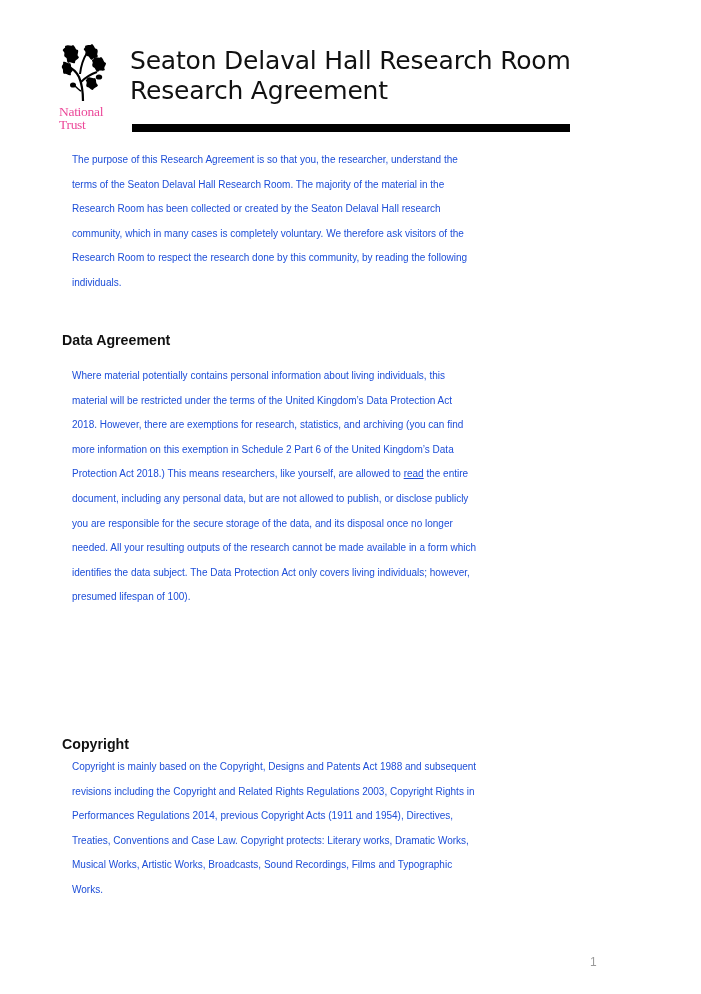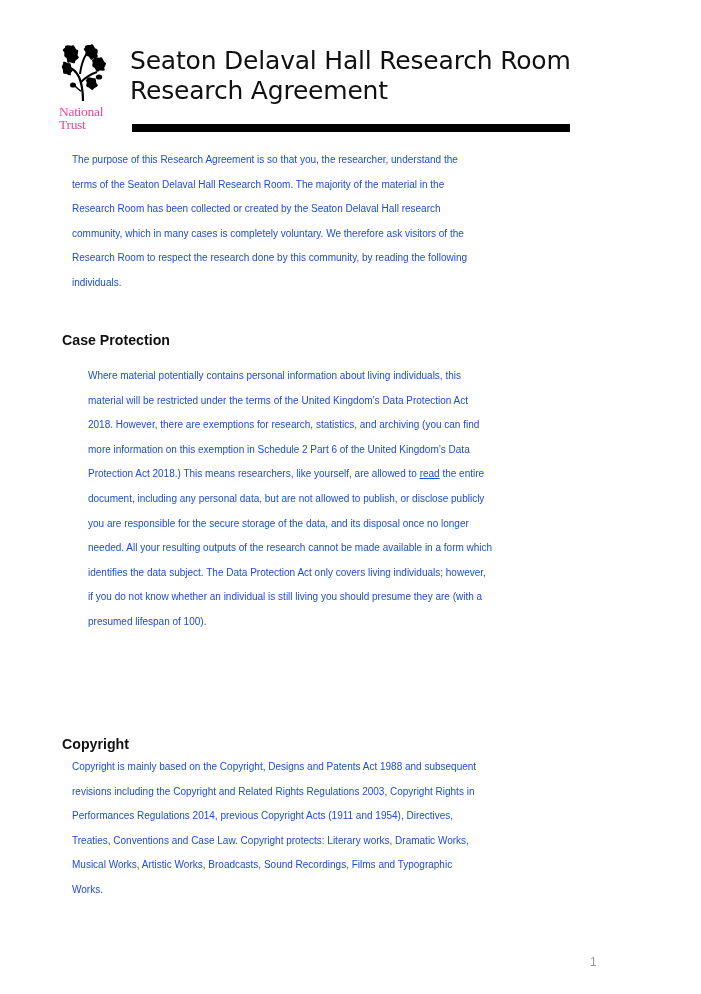--- a/index.html
+++ b/index.html
@@ -129,33 +129,32 @@
 
   <div class="body-text" style="top:148px;">
     <span class="line">The purpose of this Research Agreement is so that you, the researcher, understand the</span>
     <span class="line">terms of the Seaton Delaval Hall Research Room. The majority of the material in the</span>
     <span class="line">Research Room has been collected or created by the Seaton Delaval Hall research</span>
     <span class="line">community, which in many cases is completely voluntary. We therefore ask visitors of the</span>
     <span class="line">Research Room to respect the research done by this community, by reading the following</span>
     <span class="line">individuals.</span>
   </div>
 
-  <div class="heading" style="top:332px;">Case Protection</div>
+  <div class="heading" style="top:332px;">Data Agreement</div>
 
-  <div class="body-text" style="top:364px;margin-left:16px;">
+  <div class="body-text" style="top:364px;">
     <span class="line">Where material potentially contains personal information about living individuals, this</span>
     <span class="line">material will be restricted under the terms of the United Kingdom’s Data Protection Act</span>
     <span class="line">2018. However, there are exemptions for research, statistics, and archiving (you can find</span>
     <span class="line">more information on this exemption in Schedule 2 Part 6 of the United Kingdom’s Data</span>
     <span class="line"><span>Protection Act 2018.) This means researchers, like yourself, are allowed to </span><span class="u">read</span><span> the entire</span></span>
     <span class="line">document, including any personal data, but are not allowed to publish, or disclose publicly</span>
     <span class="line">you are responsible for the secure storage of the data, and its disposal once no longer</span>
     <span class="line">needed. All your resulting outputs of the research cannot be made available in a form which</span>
     <span class="line">identifies the data subject. The Data Protection Act only covers living individuals; however,</span>
-    <span class="line">if you do not know whether an individual is still living you should presume they are (with a</span>
     <span class="line">presumed lifespan of 100).</span>
   </div>
 
   <div class="heading" style="top:736px;">Copyright</div>
 
   <div class="body-text" style="top:730px;margin-top:25px;">
     <span class="line">Copyright is mainly based on the Copyright, Designs and Patents Act 1988 and subsequent</span>
     <span class="line">revisions including the Copyright and Related Rights Regulations 2003, Copyright Rights in</span>
     <span class="line">Performances Regulations 2014, previous Copyright Acts (1911 and 1954), Directives,</span>
     <span class="line">Treaties, Conventions and Case Law. Copyright protects: Literary works, Dramatic Works,</span>

